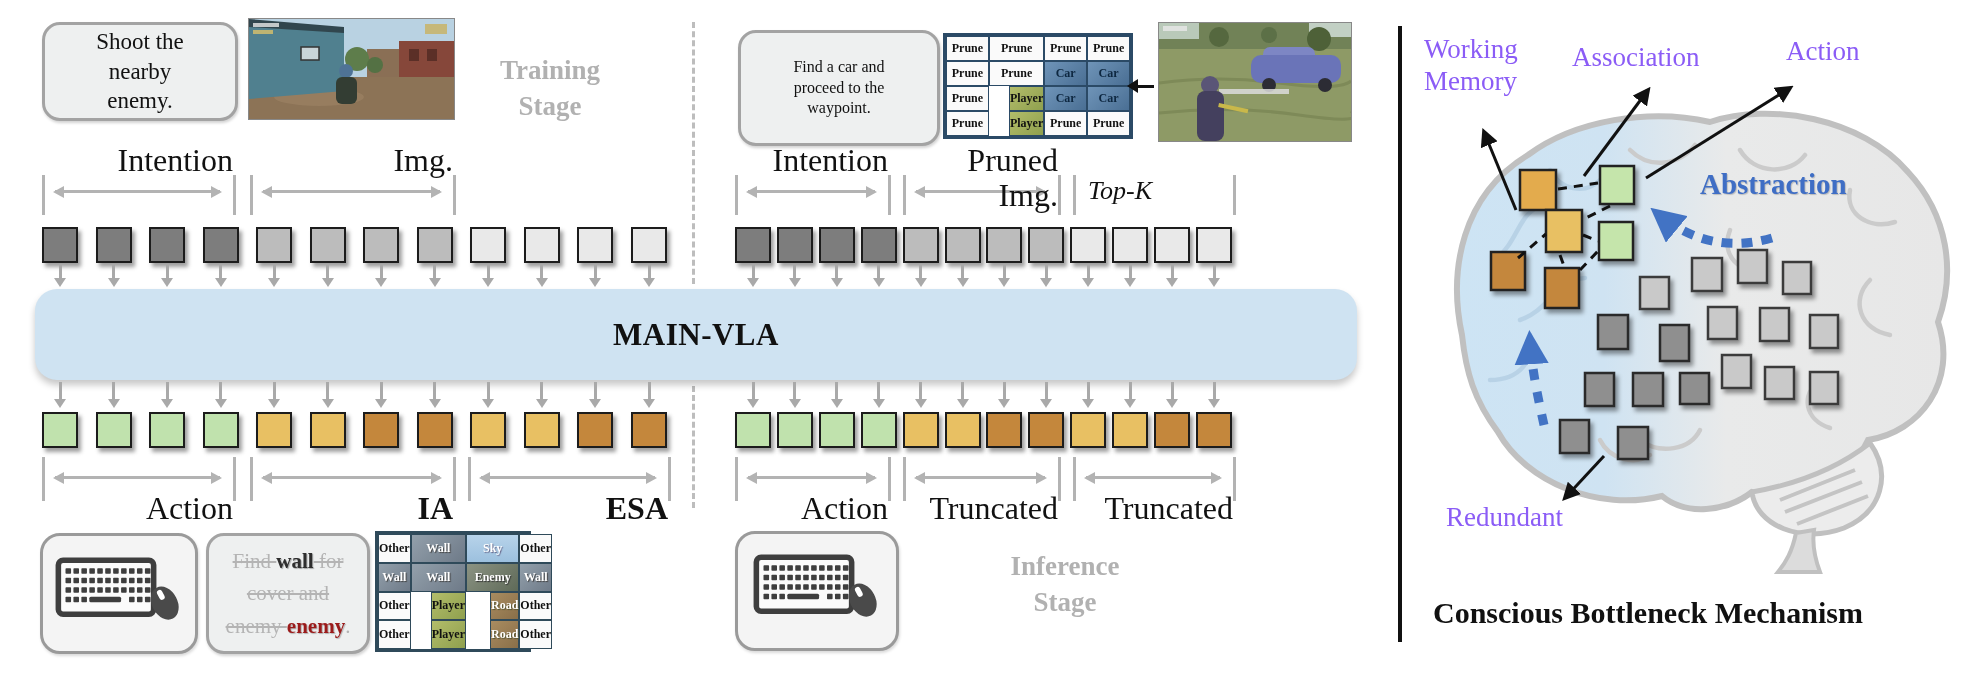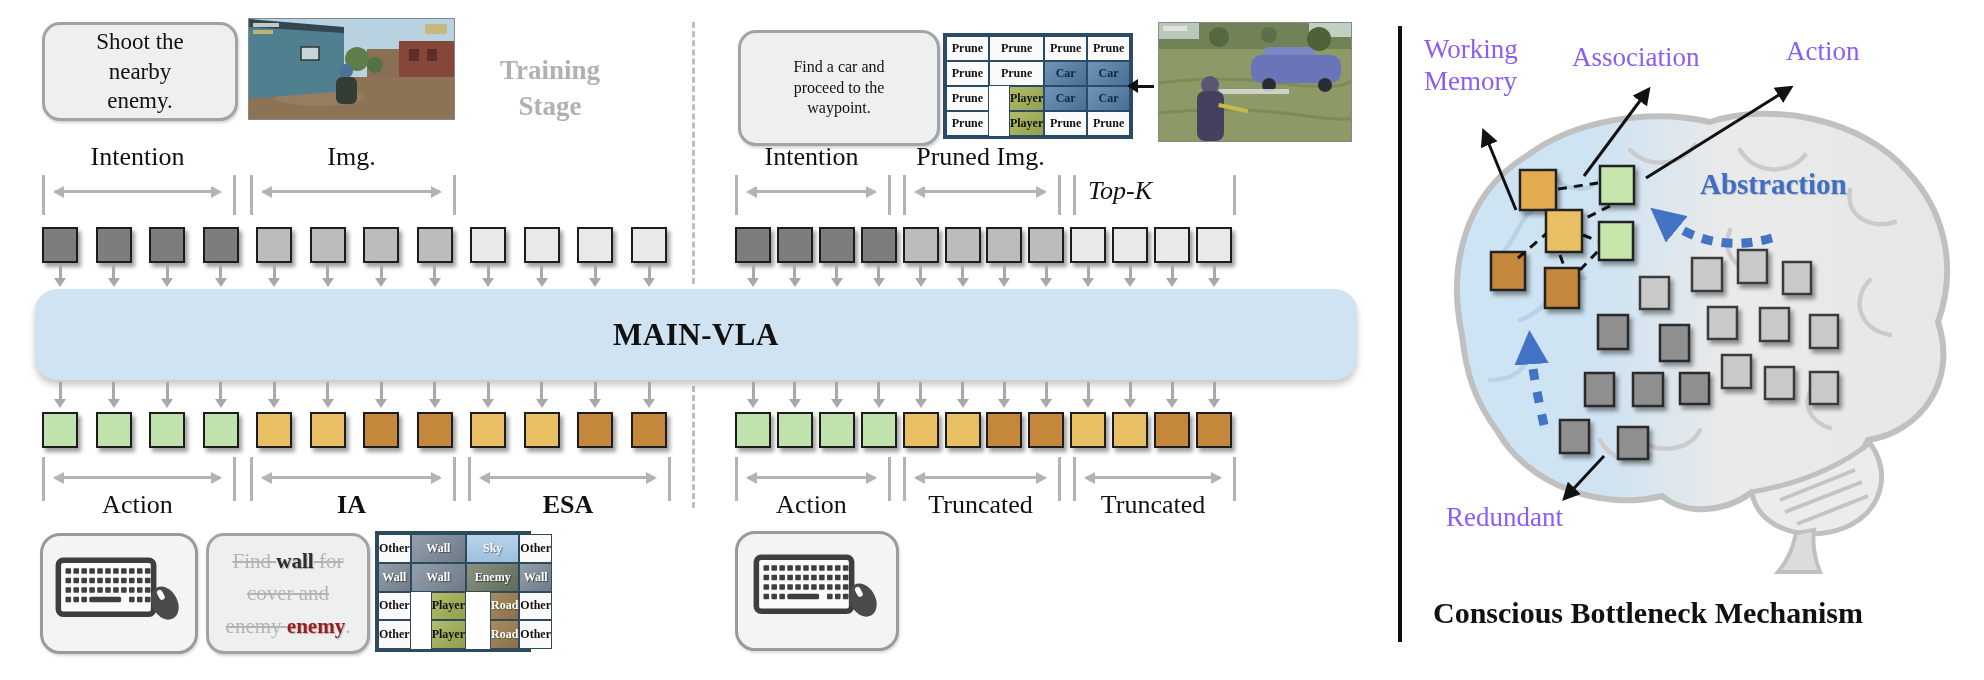--- a/index.html
+++ b/index.html
@@ -10,21 +10,21 @@
        box-shadow:3px 4px 4px rgba(0,0,0,.38);}
   .varr{position:absolute;width:3px;background:#a9a9a9;}
   .varr::after{content:"";position:absolute;left:-4.5px;bottom:-8px;
        border-left:6px solid transparent;border-right:6px solid transparent;border-top:9px solid #a9a9a9;}
   .sbar{position:absolute;width:3px;background:#b3b3b3;}
   .harr{position:absolute;height:3px;background:#b3b3b3;}
   .harr::before{content:"";position:absolute;left:-2px;top:50%;transform:translateY(-50%);
        border-top:6px solid transparent;border-bottom:6px solid transparent;border-right:11px solid #b3b3b3;}
   .harr::after{content:"";position:absolute;right:-2px;top:50%;transform:translateY(-50%);
        border-top:6px solid transparent;border-bottom:6px solid transparent;border-left:11px solid #b3b3b3;}
-  .slab{position:absolute;text-align:center;font-size:26px;line-height:1.1;color:#111;font-family:Liberation Serif, serif;}
+  .slab{position:absolute;text-align:right;font-size:32px;line-height:1.1;color:#111;font-family:Liberation Serif, serif;}
   
   .ibox{position:absolute;border:3px solid #a3a3a3;border-radius:18px;background:#eef0f0;
         display:flex;flex-direction:column;align-items:center;justify-content:center;
         text-align:center;box-shadow:1px 2px 3px rgba(0,0,0,.18);}
   .kbox{position:absolute;border:3px solid #9a9a9a;border-radius:20px;background:#f4f4f4;
         display:flex;align-items:center;justify-content:center;box-shadow:1px 2px 3px rgba(0,0,0,.15);}
   .vla{position:absolute;left:35px;top:289px;width:1322px;height:91px;background:#cfe3f2;
        border-radius:22px;display:flex;align-items:center;justify-content:center;
        box-shadow:0 5px 7px rgba(0,0,0,.22);}
   .vla span{font-weight:bold;font-size:31px;letter-spacing:.5px;}
@@ -281,20 +281,21 @@
             <rect x="117" y="56" width="7" height="7" rx="1"></rect>
             <rect x="47" y="56" width="40" height="7" rx="2"></rect>
           </g>
     <g transform="rotate(-28 142 64)">
       <ellipse cx="142" cy="64" rx="16" ry="22" fill="#4a4a4a"></ellipse>
       <rect x="139" y="46" width="7" height="13" rx="3.5" fill="#fff"></rect>
     </g>
         </svg></span>
   </div>
 
+  <div class="stage" style="left:990px;top:548px;width:150px;">Inference Stage</div>
 
   <div class="vla">
     <span>MAIN-VLA</span>
   </div>
 
   <div id="gen" style="position:absolute;left:0;top:0;width:100%;height:100%;">
       <div class="tok" style="left: 42px; top: 227px; background: rgb(125, 125, 125);"></div>
       <div class="tok" style="left: 95.5455px; top: 227px; background: rgb(125, 125, 125);"></div>
       <div class="tok" style="left: 149.091px; top: 227px; background: rgb(125, 125, 125);"></div>
       <div class="tok" style="left: 202.636px; top: 227px; background: rgb(125, 125, 125);"></div>

